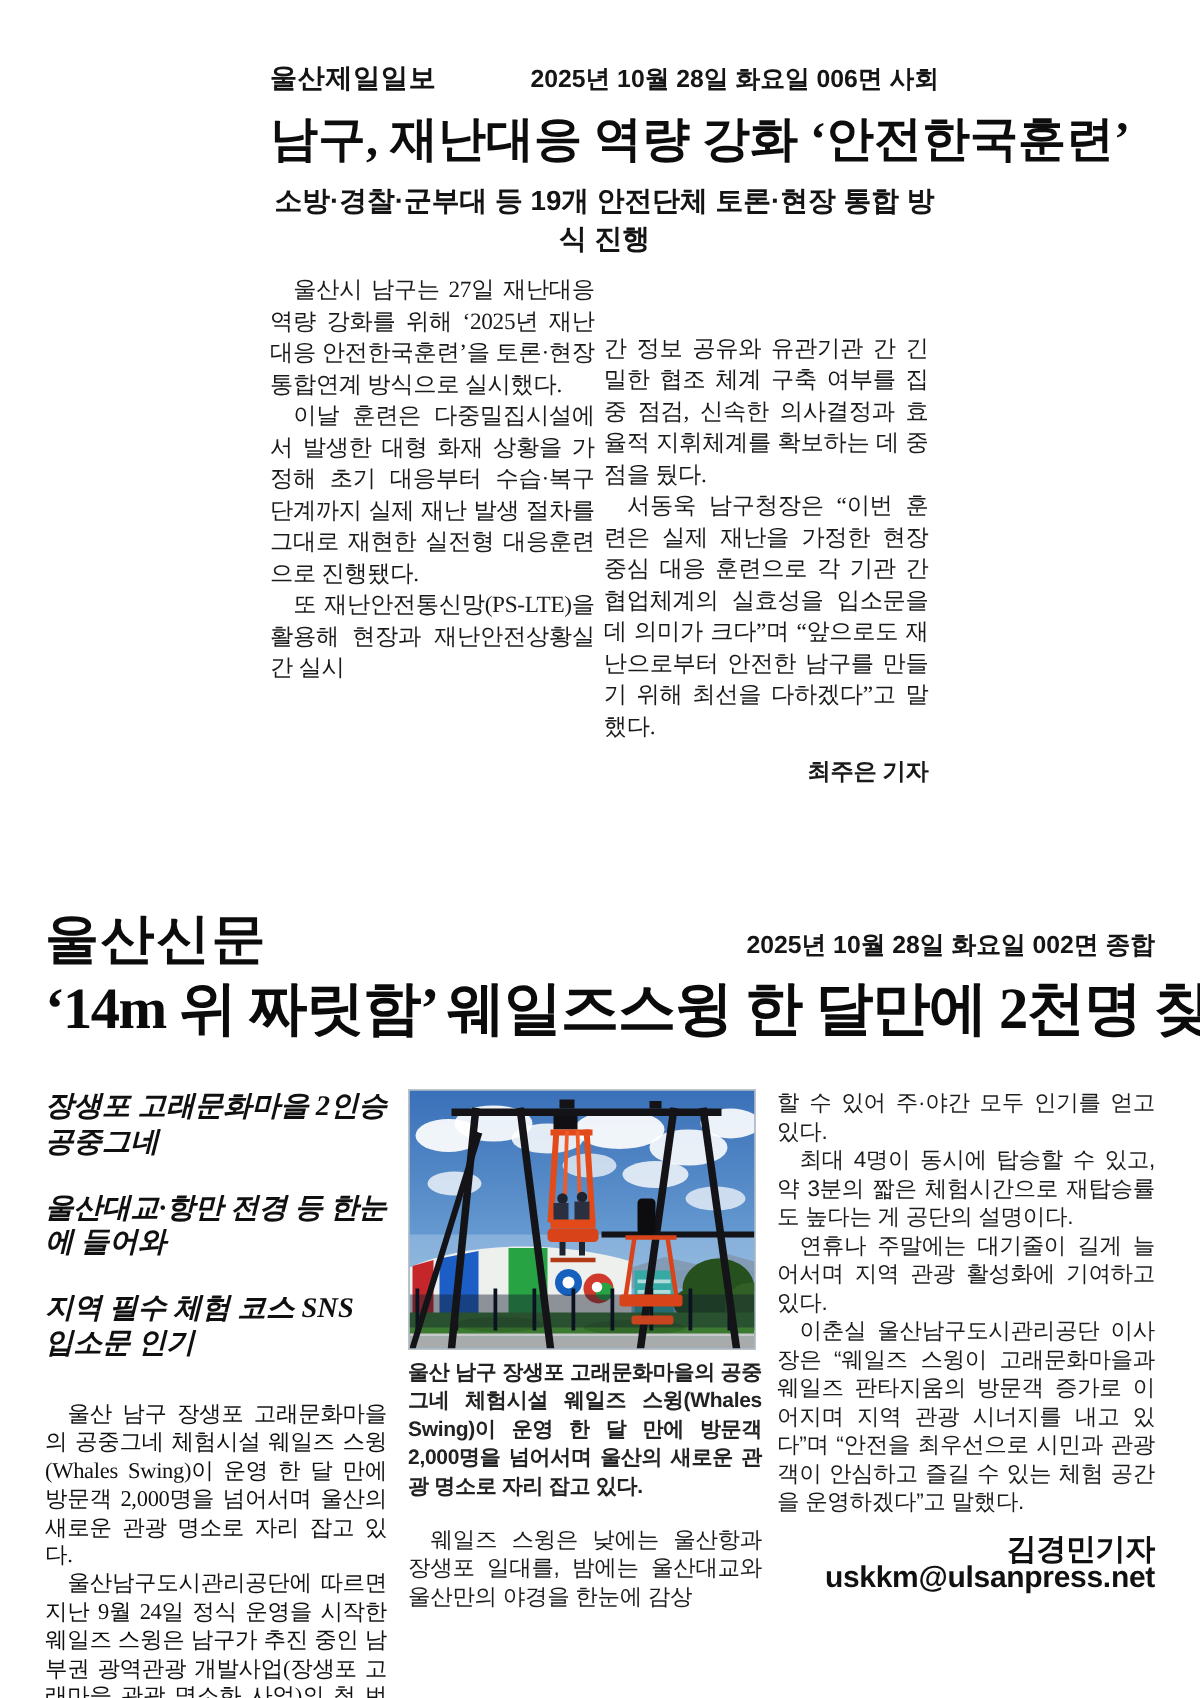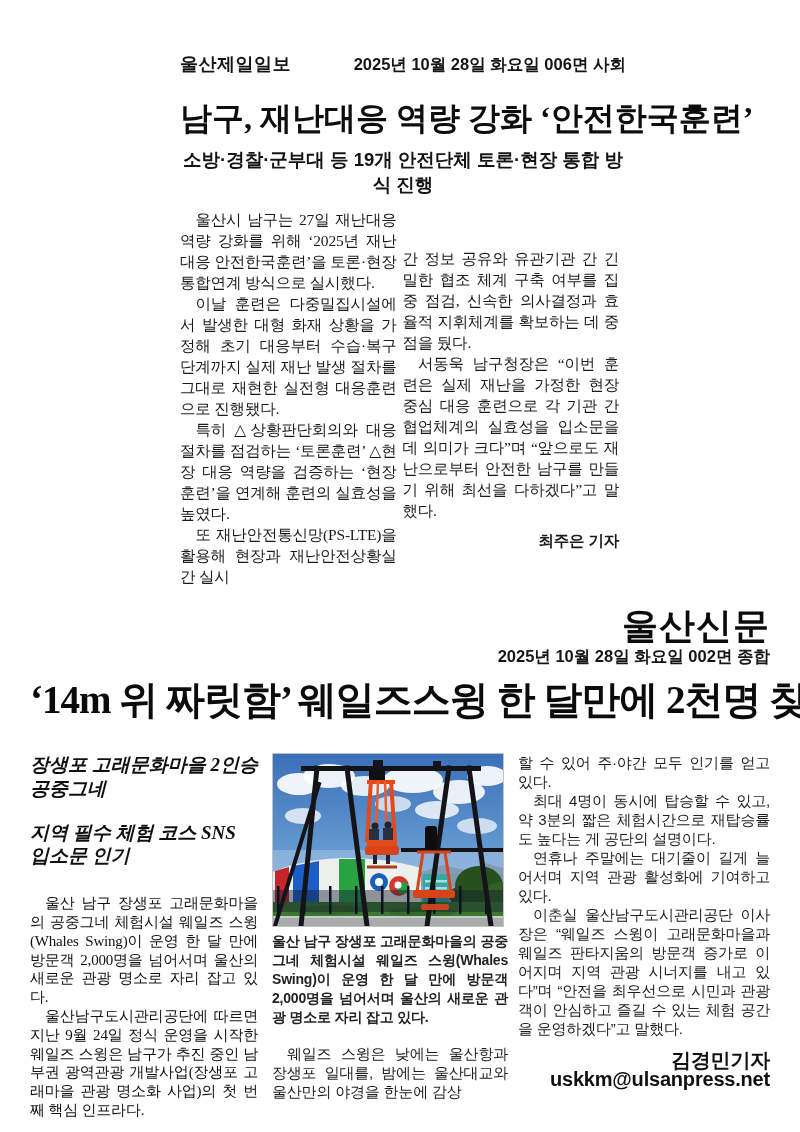--- a/index.html
+++ b/index.html
@@ -1,38 +1,38 @@
 <!DOCTYPE html>
 <html><head>
 <meta charset="utf-8">
 <style>
   html,body{margin:0;padding:0;background:#ffffff;}
   .page{position:relative;width:800px;height:1132px;background:#ffffff;overflow:hidden;
         font-family:"Liberation Sans","DejaVu Sans",sans-serif;color:#111;}
 
   
-  .article1{position:absolute;left:180px;top:52px;width:446px;}
+  .article1{position:absolute;left:180px;top:40px;width:446px;}
   .a1-head{display:flex;justify-content:space-between;align-items:baseline;font-weight:700;}
   .a1-logo{font-size:18px;letter-spacing:0.5px;color:#151515;}
   .a1-date{font-size:16.5px;color:#151515;}
   .a1-headline{font-family:"Liberation Serif","DejaVu Serif",serif;font-size:32px;font-weight:700;
-               text-align:center;margin:24px 0 0;line-height:1.15;color:#0d0d0d;white-space:nowrap;}
+               text-align:center;margin:10px 0 0;line-height:1.15;color:#0d0d0d;white-space:nowrap;}
   .a1-subhead{font-size:18.5px;font-weight:700;text-align:center;margin:10px 0 0;color:#141414;}
   .a1-body{display:flex;gap:6px;margin-top:12px;
            font-family:"Liberation Serif","DejaVu Serif",serif;
            font-size:15.5px;line-height:21px;text-align:justify;color:#1a1a1a;letter-spacing:-0.2px;}
   .a1-col{width:216.5px;}
   .a1-body p{margin:0;text-indent:1em;}
   .a1-body p.noindent{text-indent:0;margin-top:39px;}
   .a1-byline{text-align:right;font-weight:700;margin-top:9px;font-size:15.5px;
              font-family:"Liberation Sans","DejaVu Sans",sans-serif;}
 
   
   .article2{position:absolute;left:30px;top:606px;width:740px;}
-  .a2-head{display:flex;justify-content:space-between;align-items:flex-end;flex-direction:column;}
+  .a2-head{display:flex;justify-content:space-between;align-items:flex-end;}
   .a2-logo{font-size:36px;font-weight:900;letter-spacing:1px;color:#0c0c0c;line-height:1.1;}
   .a2-date{font-size:16.5px;font-weight:700;padding-bottom:5px;color:#151515;}
   .a2-headline{font-family:"Liberation Serif","DejaVu Serif",serif;font-size:39px;font-weight:700;
                text-align:center;margin:5px 0 0;line-height:1.15;letter-spacing:-1px;
                white-space:nowrap;color:#0b0b0b;}
   .a2-cols{display:flex;margin-top:31px;}
   .a2-col1{width:228px;margin-right:14px;}
   .a2-col2{width:236px;margin-right:10px;}
   .a2-col3{width:252px;}
 
@@ -64,21 +64,20 @@
       <span class="a1-logo">울산제일일보</span>
       <span class="a1-date">2025년 10월 28일 화요일 006면 사회</span>
     </div>
     <h1 class="a1-headline">남구, 재난대응 역량 강화 ‘안전한국훈련’</h1>
     <h2 class="a1-subhead">소방·경찰·군부대 등 19개 안전단체 토론·현장 통합 방식 진행</h2>
 
     <div class="a1-body">
       <div class="a1-col">
         <p>울산시 남구는 27일 재난대응 역량 강화를 위해 ‘2025년 재난대응 안전한국훈련’을 토론·현장 통합연계 방식으로 실시했다.</p>
         <p>이날 훈련은 다중밀집시설에서 발생한 대형 화재 상황을 가정해 초기 대응부터 수습·복구 단계까지 실제 재난 발생 절차를 그대로 재현한 실전형 대응훈련으로 진행됐다.</p>
-        <p>특히 △상황판단회의와 대응 절차를 점검하는 ‘토론훈련’ △현장 대응 역량을 검증하는 ‘현장훈련’을 연계해 훈련의 실효성을 높였다.</p>
         <p>또 재난안전통신망(PS-LTE)을 활용해 현장과 재난안전상황실 간 실시</p>
       </div>
       <div class="a1-col">
         <p class="noindent">간 정보 공유와 유관기관 간 긴밀한 협조 체계 구축 여부를 집중 점검, 신속한 의사결정과 효율적 지휘체계를 확보하는 데 중점을 뒀다.</p>
         <p>서동욱 남구청장은 “이번 훈련은 실제 재난을 가정한 현장 중심 대응 훈련으로 각 기관 간 협업체계의 실효성을 입소문을 데 의미가 크다”며 “앞으로도 재난으로부터 안전한 남구를 만들기 위해 최선을 다하겠다”고 말했다.</p>
         <div class="a1-byline">최주은 기자</div>
       </div>
     </div>
   </section>
 
@@ -86,20 +85,21 @@
     <div class="a2-head">
       <span class="a2-logo">울산신문</span>
       <span class="a2-date">2025년 10월 28일 화요일 002면 종합</span>
     </div>
     <h1 class="a2-headline">‘14m 위 짜릿함’ 웨일즈스윙 한 달만에 2천명 찾아</h1>
 
     <div class="a2-cols">
 
       <div class="a2-col1">
         <div class="a2-subhead-line">장생포 고래문화마을 2인승 공중그네</div>
+        <div class="a2-subhead-line">울산대교·항만 전경 등 한눈에 들어와</div>
         <div class="a2-subhead-line">지역 필수 체험 코스 SNS 입소문 인기</div>
         <div class="a2-col1-body">
           <p>울산 남구 장생포 고래문화마을의 공중그네 체험시설 웨일즈 스윙(Whales Swing)이 운영 한 달 만에 방문객 2,000명을 넘어서며 울산의 새로운 관광 명소로 자리 잡고 있다.</p>
           <p>울산남구도시관리공단에 따르면 지난 9월 24일 정식 운영을 시작한 웨일즈 스윙은 남구가 추진 중인 남부권 광역관광 개발사업(장생포 고래마을 관광 명소화 사업)의 첫 번째 핵심 인프라다.</p>
 
         </div>
       </div>
 
       <div class="a2-col2">
         <div class="photo-frame">

